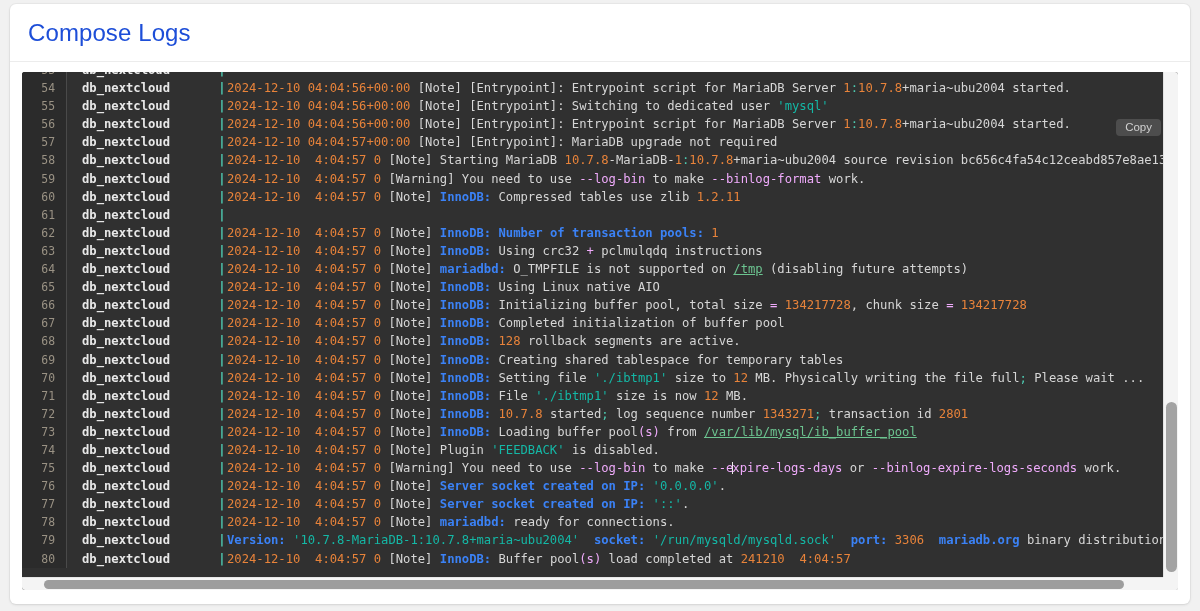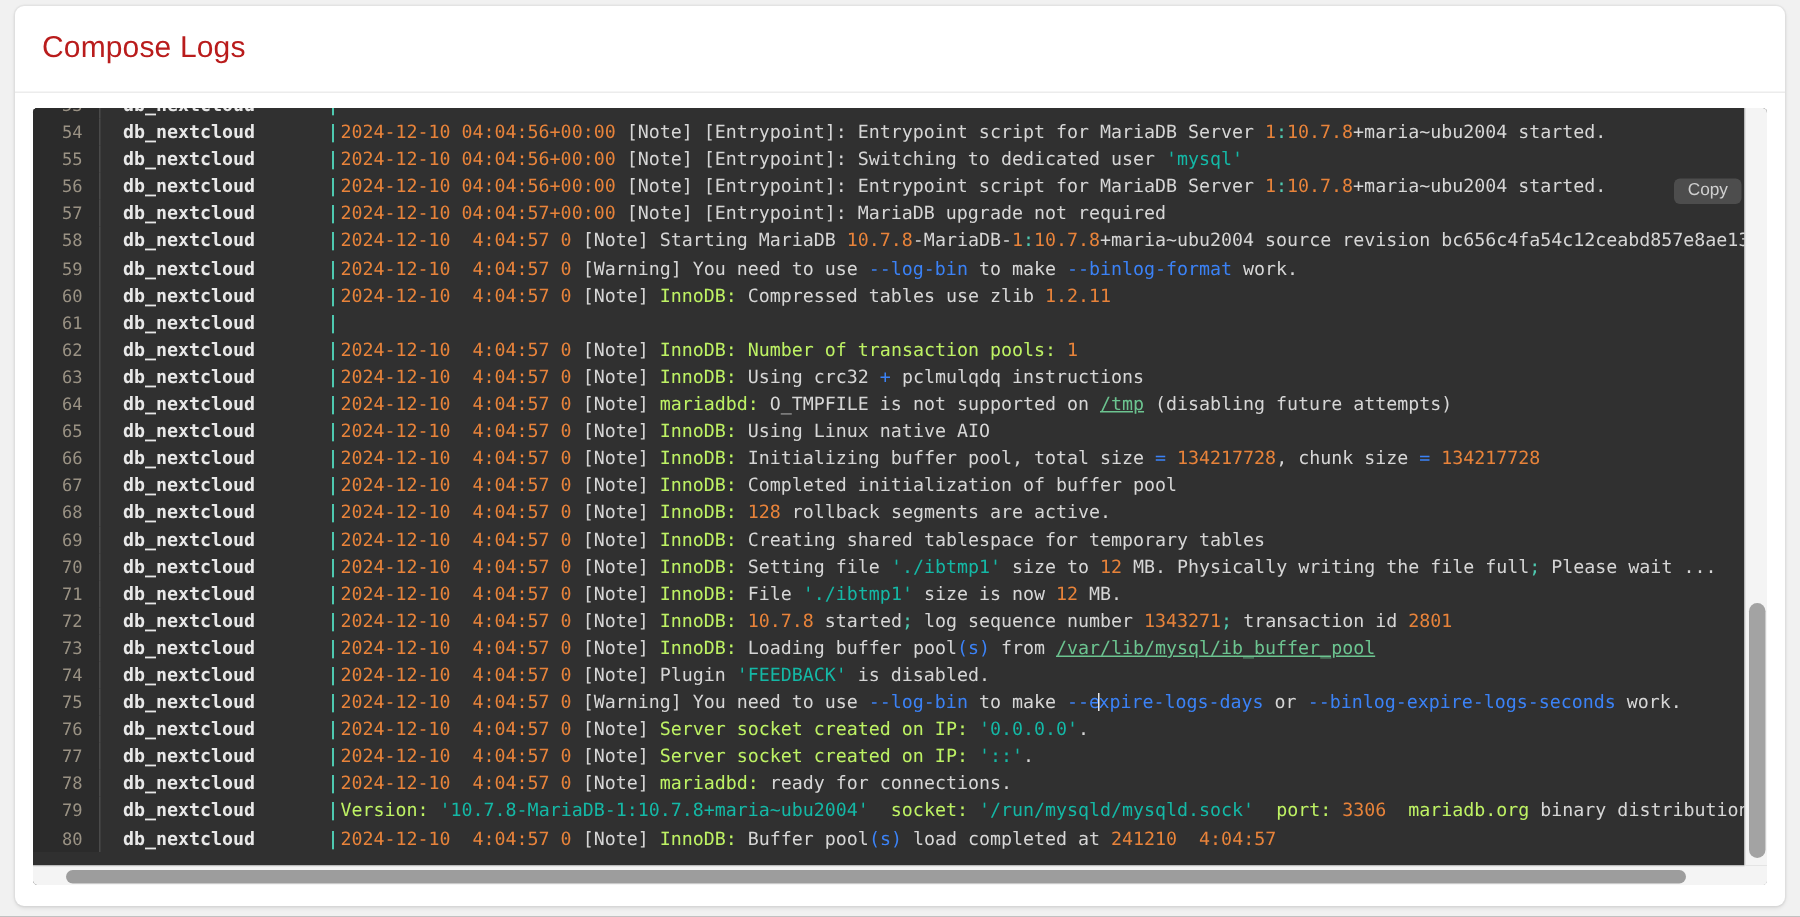--- a/index.html
+++ b/index.html
@@ -22,23 +22,23 @@
   }
 
   .card-header {
     height: 58px;
     display: flex;
     align-items: center;
     padding-left: 18px;
     border-bottom: 1px solid #ececec;
   }
   .card-title {
-    font-size: 20px;
+    font-size: 24px;
     font-weight: 400;
-    color: #b91c1c;
+    color: #1d4ed8;
     letter-spacing: 0.1px;
     text-align: center;
   }
 
   .card-body {
     padding: 10px 24px 14px 12px;
     height: 542px;
   }
 
   .log-shell {
@@ -101,25 +101,25 @@
   .bar {
     flex: 0 0 10px;
     color: #4ec9b0;
     font-weight: bold;
     text-align: center;
   }
   .msg { flex: 0 0 auto; }
 
   
   .c-ts    { color: #e8833a; }
-  .c-key   { color: #bef264; font-weight: normal; }
+  .c-key   { color: #3b82f6; font-weight: bold; }
   .c-num   { color: #e8833a; }
   .c-str   { color: #14b8a6; }
   .c-path  { color: #6cc490; text-decoration: underline; }
-  .c-flag  { color: #3b82f6; }
+  .c-flag  { color: #f0abfc; }
   .c-semi  { color: #4ec9b0; }
   .c-txt   { color: #d6d6d6; }
 
   
   .copy-btn {
     position: absolute;
     top: 9px;
     right: 17px;
     background: #505050;
     color: #dcdcdc;

